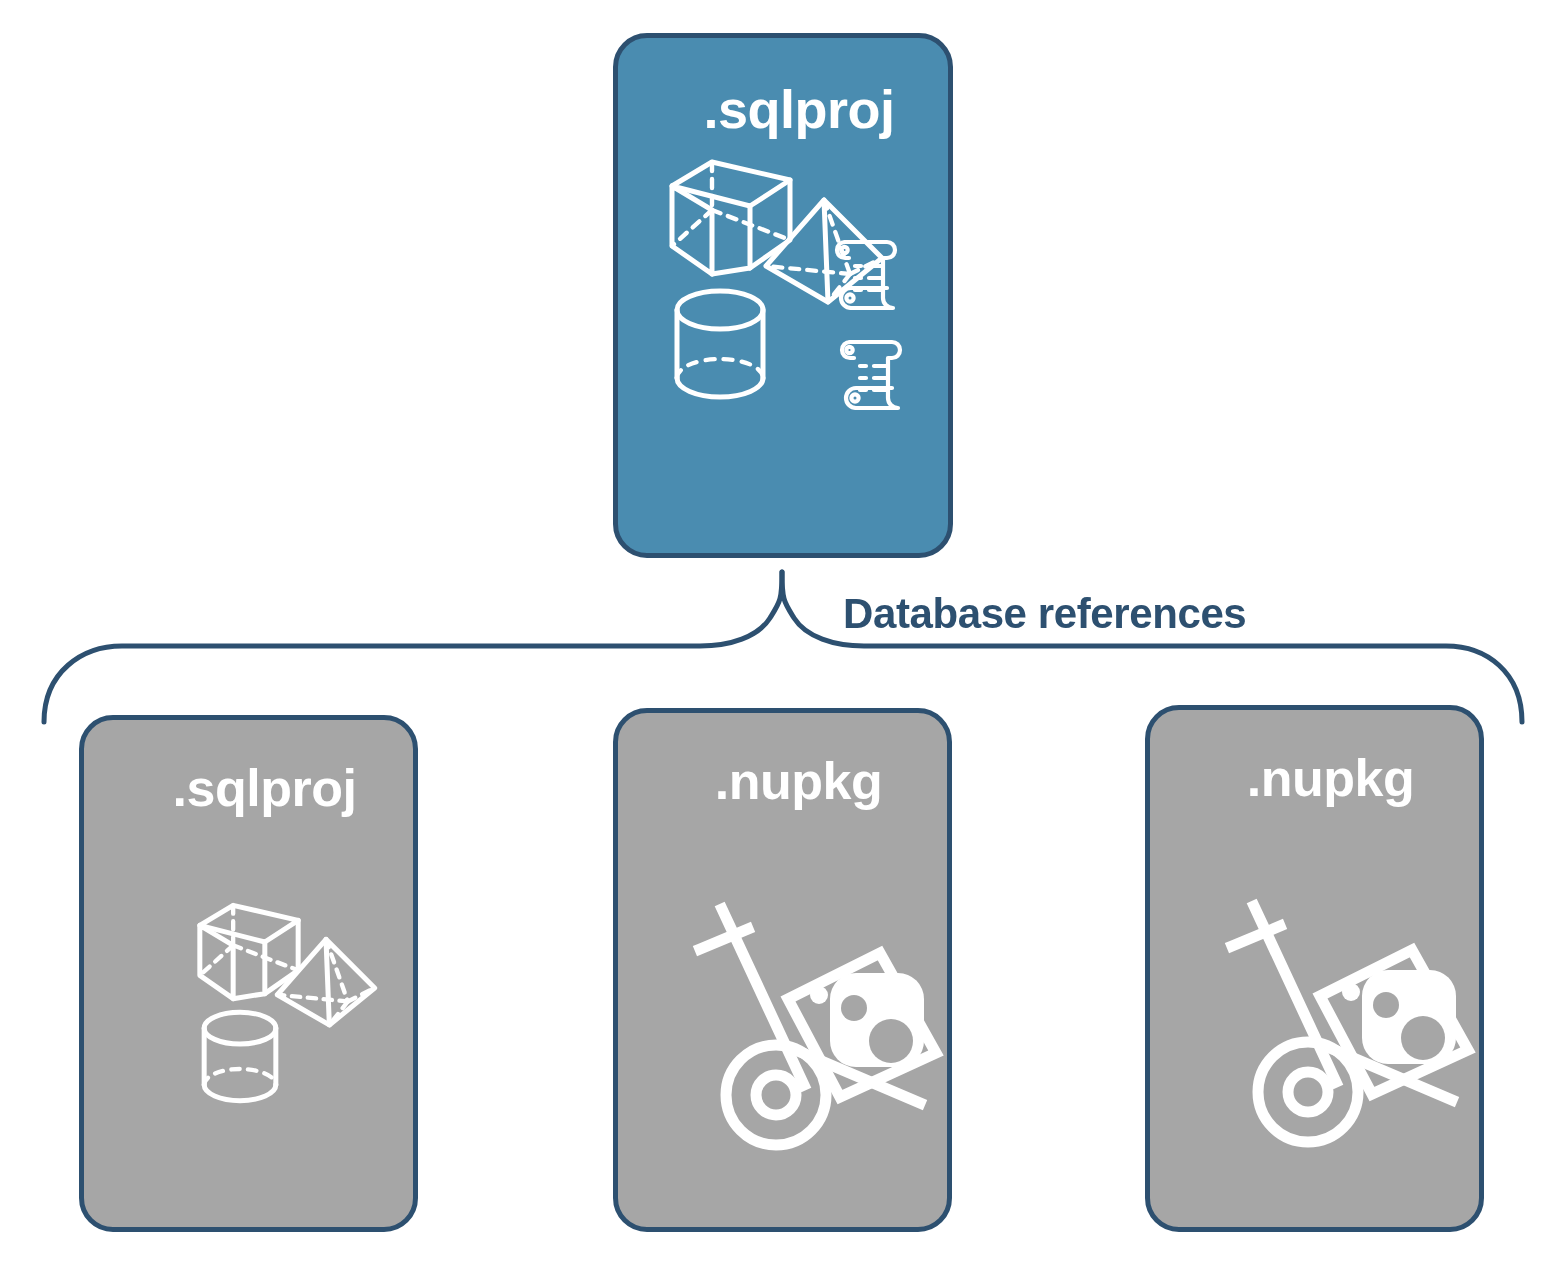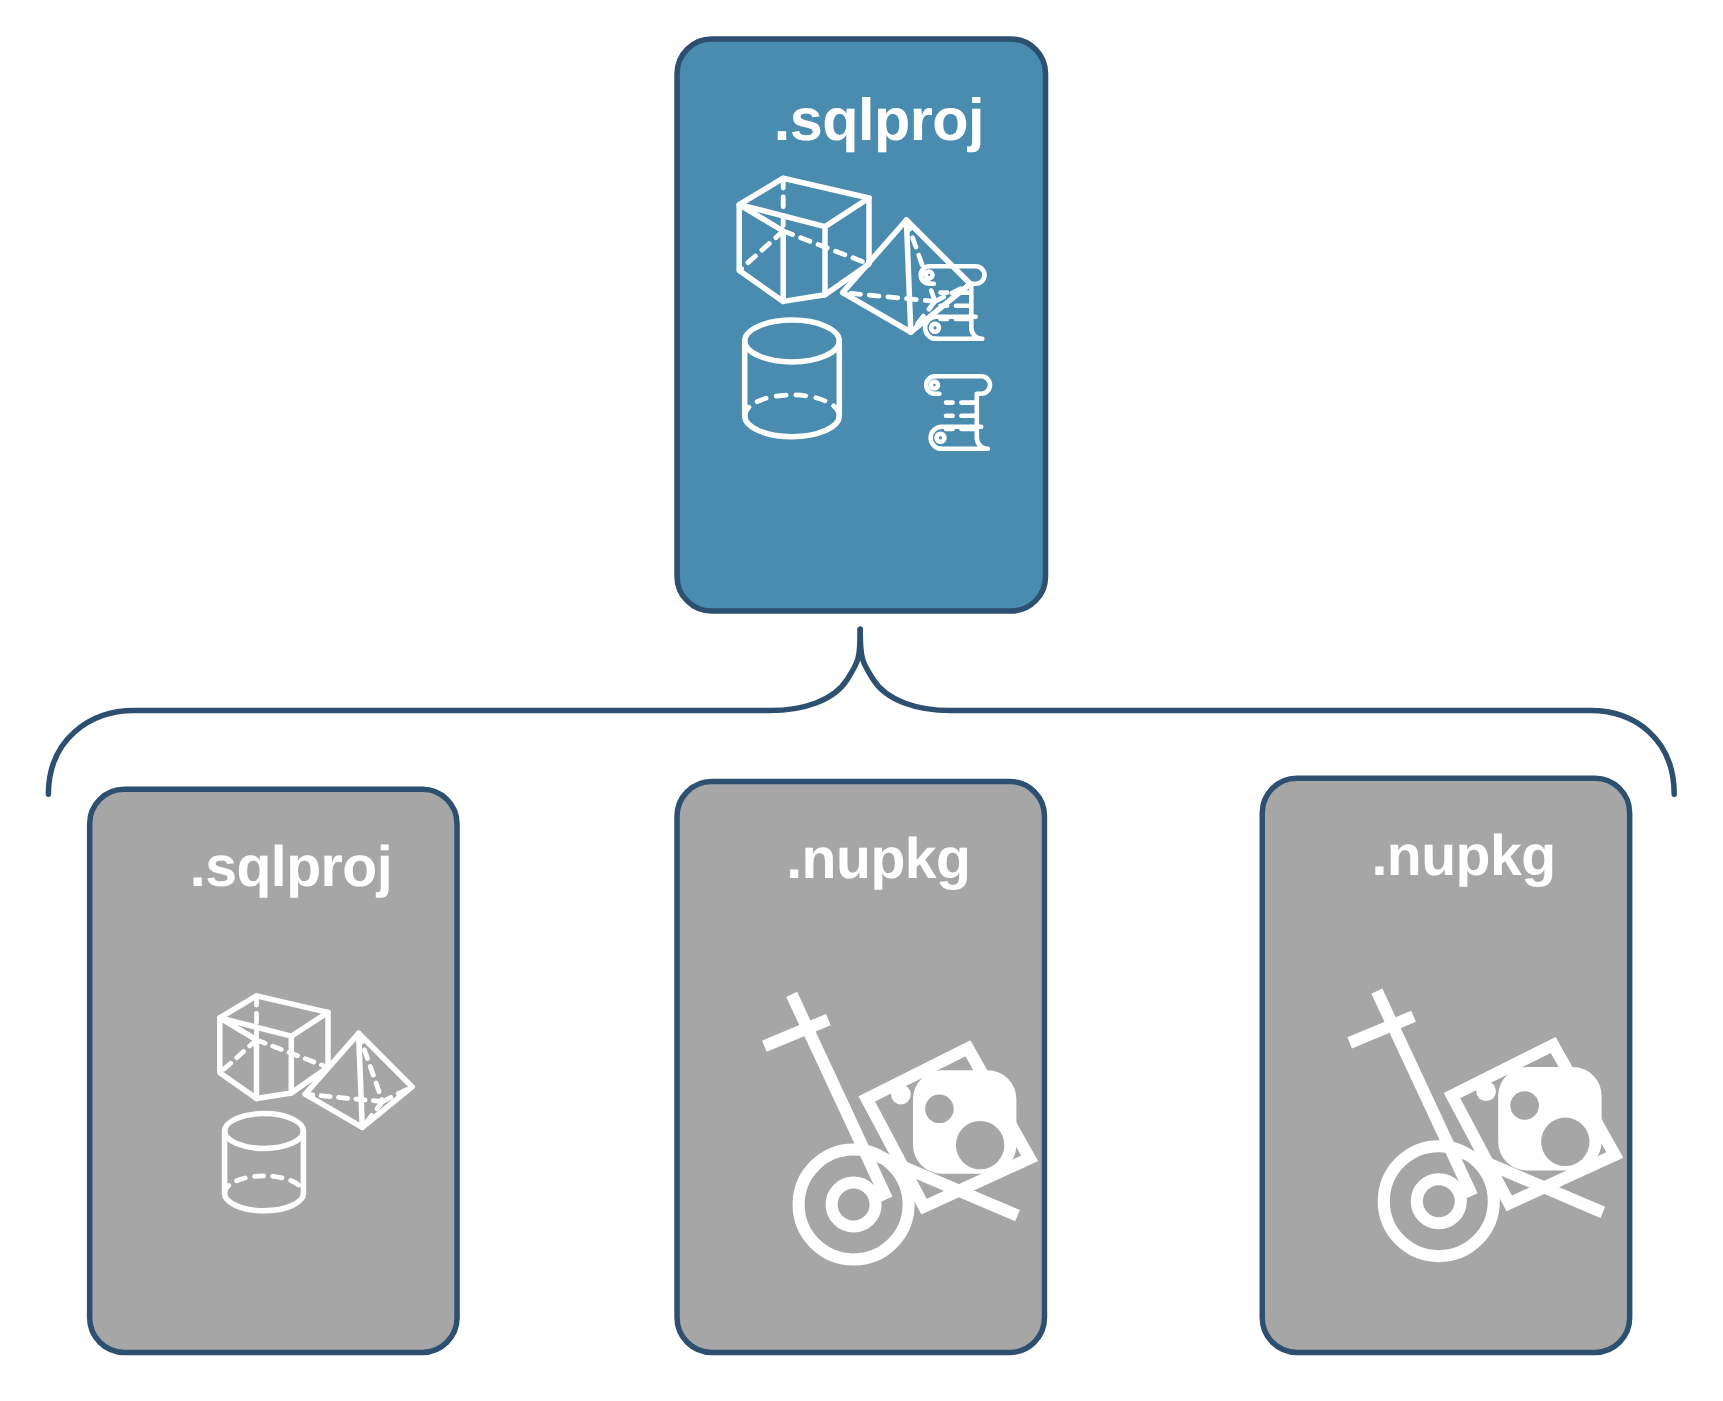--- a/index.html
+++ b/index.html
@@ -284,14 +284,15 @@
              C 758 637, 730 646, 700 646
              L 122 646
              C 82 646, 44 672, 44 722" fill="none" stroke="#2d5070" stroke-width="5" stroke-linecap="round"></path>
     <path d="M 782 572
              C 782 600, 784 602, 794 618
              C 806 637, 834 646, 864 646
              L 1446 646
              C 1486 646, 1522 672, 1522 722" fill="none" stroke="#2d5070" stroke-width="5" stroke-linecap="round"></path>
   </svg>
 
+  <div id="bracket-label">Database references</div>
 
 </div>
 
 </body></html>

